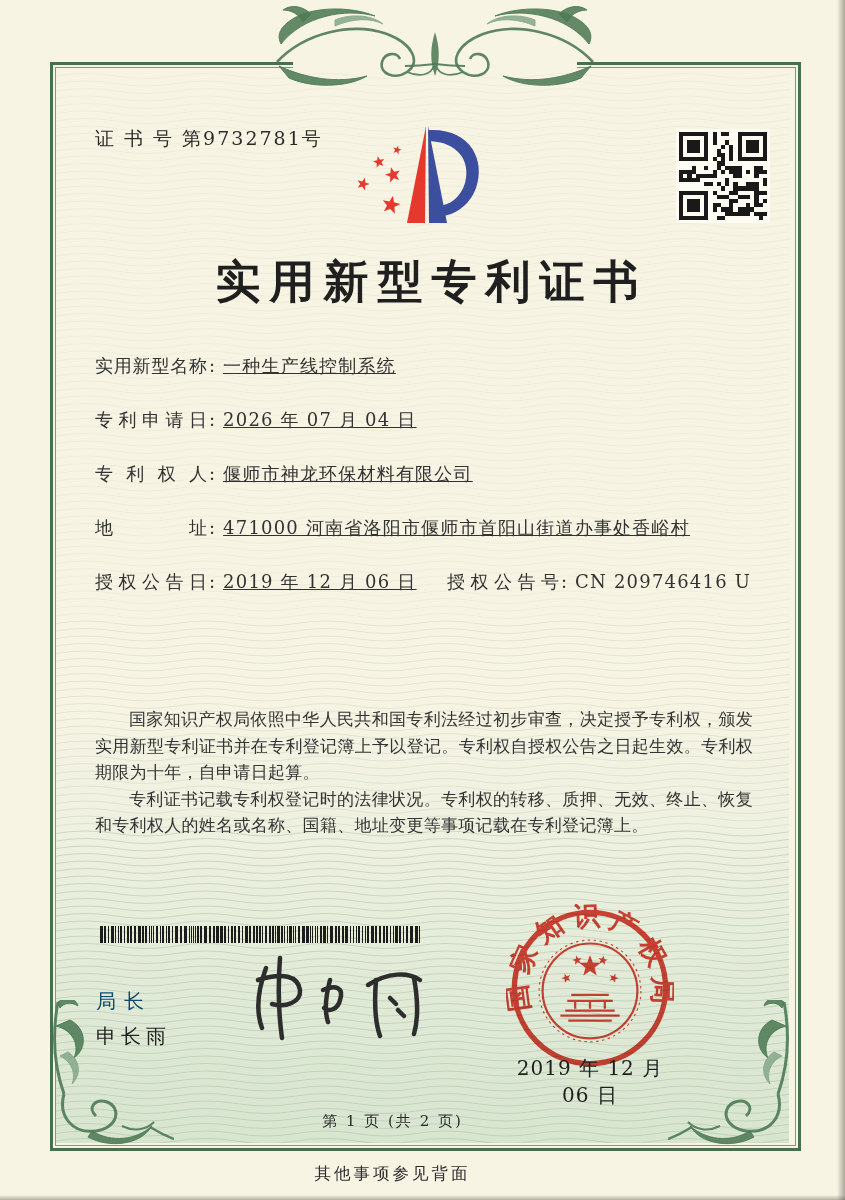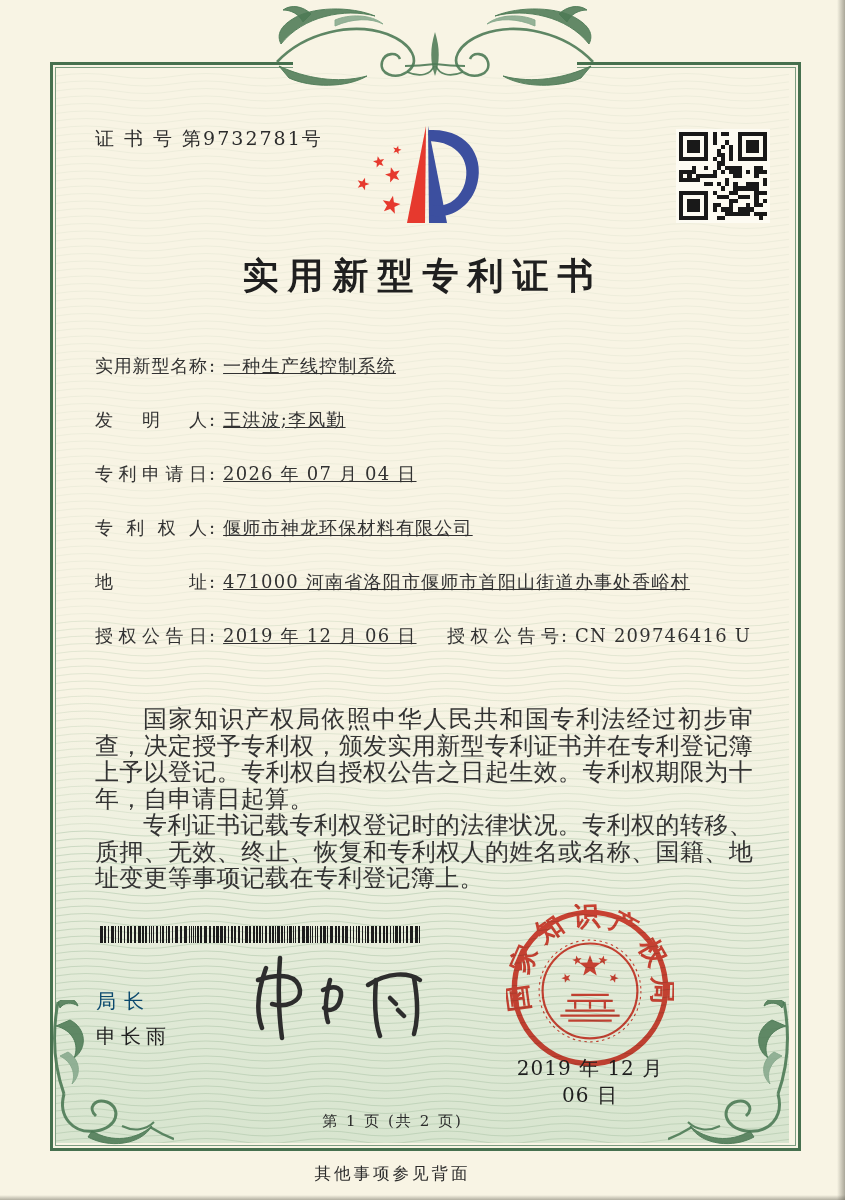--- a/index.html
+++ b/index.html
@@ -16,28 +16,28 @@
   
   .frame-outer{left:50px;top:62px;width:745px;height:1083px;border:3px solid #46704e;z-index:2;}
   .frame-inner{position:absolute;left:2px;top:2px;right:2px;bottom:2px;border:1px solid #7b9c80;}
   
   .tint{left:56px;top:68px;width:733px;height:1075px;z-index:1;
     background:linear-gradient(180deg,rgba(231,239,225,0) 0%,rgba(231,239,225,0) 58%,rgba(226,236,219,.45) 72%,rgba(219,231,211,.85) 88%,rgba(214,228,206,.95) 100%);}
   #wave-svg{left:56px;top:68px;z-index:1;}
   .deco{z-index:2;}
   .txt{z-index:4;}
   .cert-no{left:95px;top:126px;font-size:19px;letter-spacing:2px;color:#2b2b2b;}
-  .title{left:50px;top:252px;width:745px;text-align:center;font-size:36px;font-weight:bold;letter-spacing:9px;color:#1f1f1f;}
+  .title{left:50px;top:252px;width:745px;text-align:center;font-size:45px;font-weight:bold;letter-spacing:9px;color:#1f1f1f;padding-left:9px;}
   .rows{left:95px;top:356px;width:660px;display:flex;flex-direction:column;gap:34px;font-size:18px;color:#323232;}
   .row{position:relative;line-height:20px;white-space:nowrap;text-decoration:underline;}
   .flabel{display:inline-block;width:112px;text-align:justify;text-align-last:justify;letter-spacing:0;}
   .colon{display:inline-block;margin:0 8px 0 2px;}
   .fvalue{letter-spacing:1.2px;}
   .grant-right{position:absolute;left:352px;top:0;}
-  .paras{left:95px;top:706px;width:658px;font-size:24px;line-height:26.5px;text-align:justify;letter-spacing:.3px;color:#333;z-index:4;}
+  .paras{left:95px;top:706px;width:658px;font-size:17px;line-height:26.5px;text-align:justify;letter-spacing:.3px;color:#333;z-index:4;}
   .paras p{margin:0;text-indent:2em;}
   
   .barcode{left:100px;top:926px;width:333px;height:17px;display:flex;align-items:stretch;z-index:4;}
   .barcode div{background:#1c1c1c;}
   
   .qr{left:676px;top:129px;width:94px;height:94px;background:#fdfbf2;padding:3px;box-sizing:border-box;z-index:4;}
   .qr-grid{width:100%;height:100%;display:grid;grid-template-columns:repeat(21,1fr);grid-template-rows:repeat(21,1fr);}
   .qc{background:transparent;}
   .qc.d{background:#191919;}
   .director-title{left:96px;top:988px;font-size:20px;letter-spacing:8px;color:#0c4a6e;}
@@ -697,23 +697,20 @@
     </div>
 </div>
 
 <div class="abs txt title">实用新型专利证书</div>
 
 <div class="abs txt rows">
   <div class="row">
     <span class="flabel">实用新型名称</span><span class="colon">:</span><span class="fvalue">一种生产线控制系统</span>
   </div>
   <div class="row">
-    <span class="flabel">发明人</span><span class="colon">:</span><span class="fvalue">王洪波;李风勤</span>
-  </div>
-  <div class="row">
     <span class="flabel">专利申请日</span><span class="colon">:</span><span class="fvalue">2026 年 07 月 04 日</span>
   </div>
   <div class="row">
     <span class="flabel">专利权人</span><span class="colon">:</span><span class="fvalue">偃师市神龙环保材料有限公司</span>
   </div>
   <div class="row">
     <span class="flabel">地址</span><span class="colon">:</span><span class="fvalue">471000 河南省洛阳市偃师市首阳山街道办事处香峪村</span>
   </div>
   <div class="row">
     <span class="flabel">授权公告日</span><span class="colon">:</span><span class="fvalue">2019 年 12 月 06 日</span>

